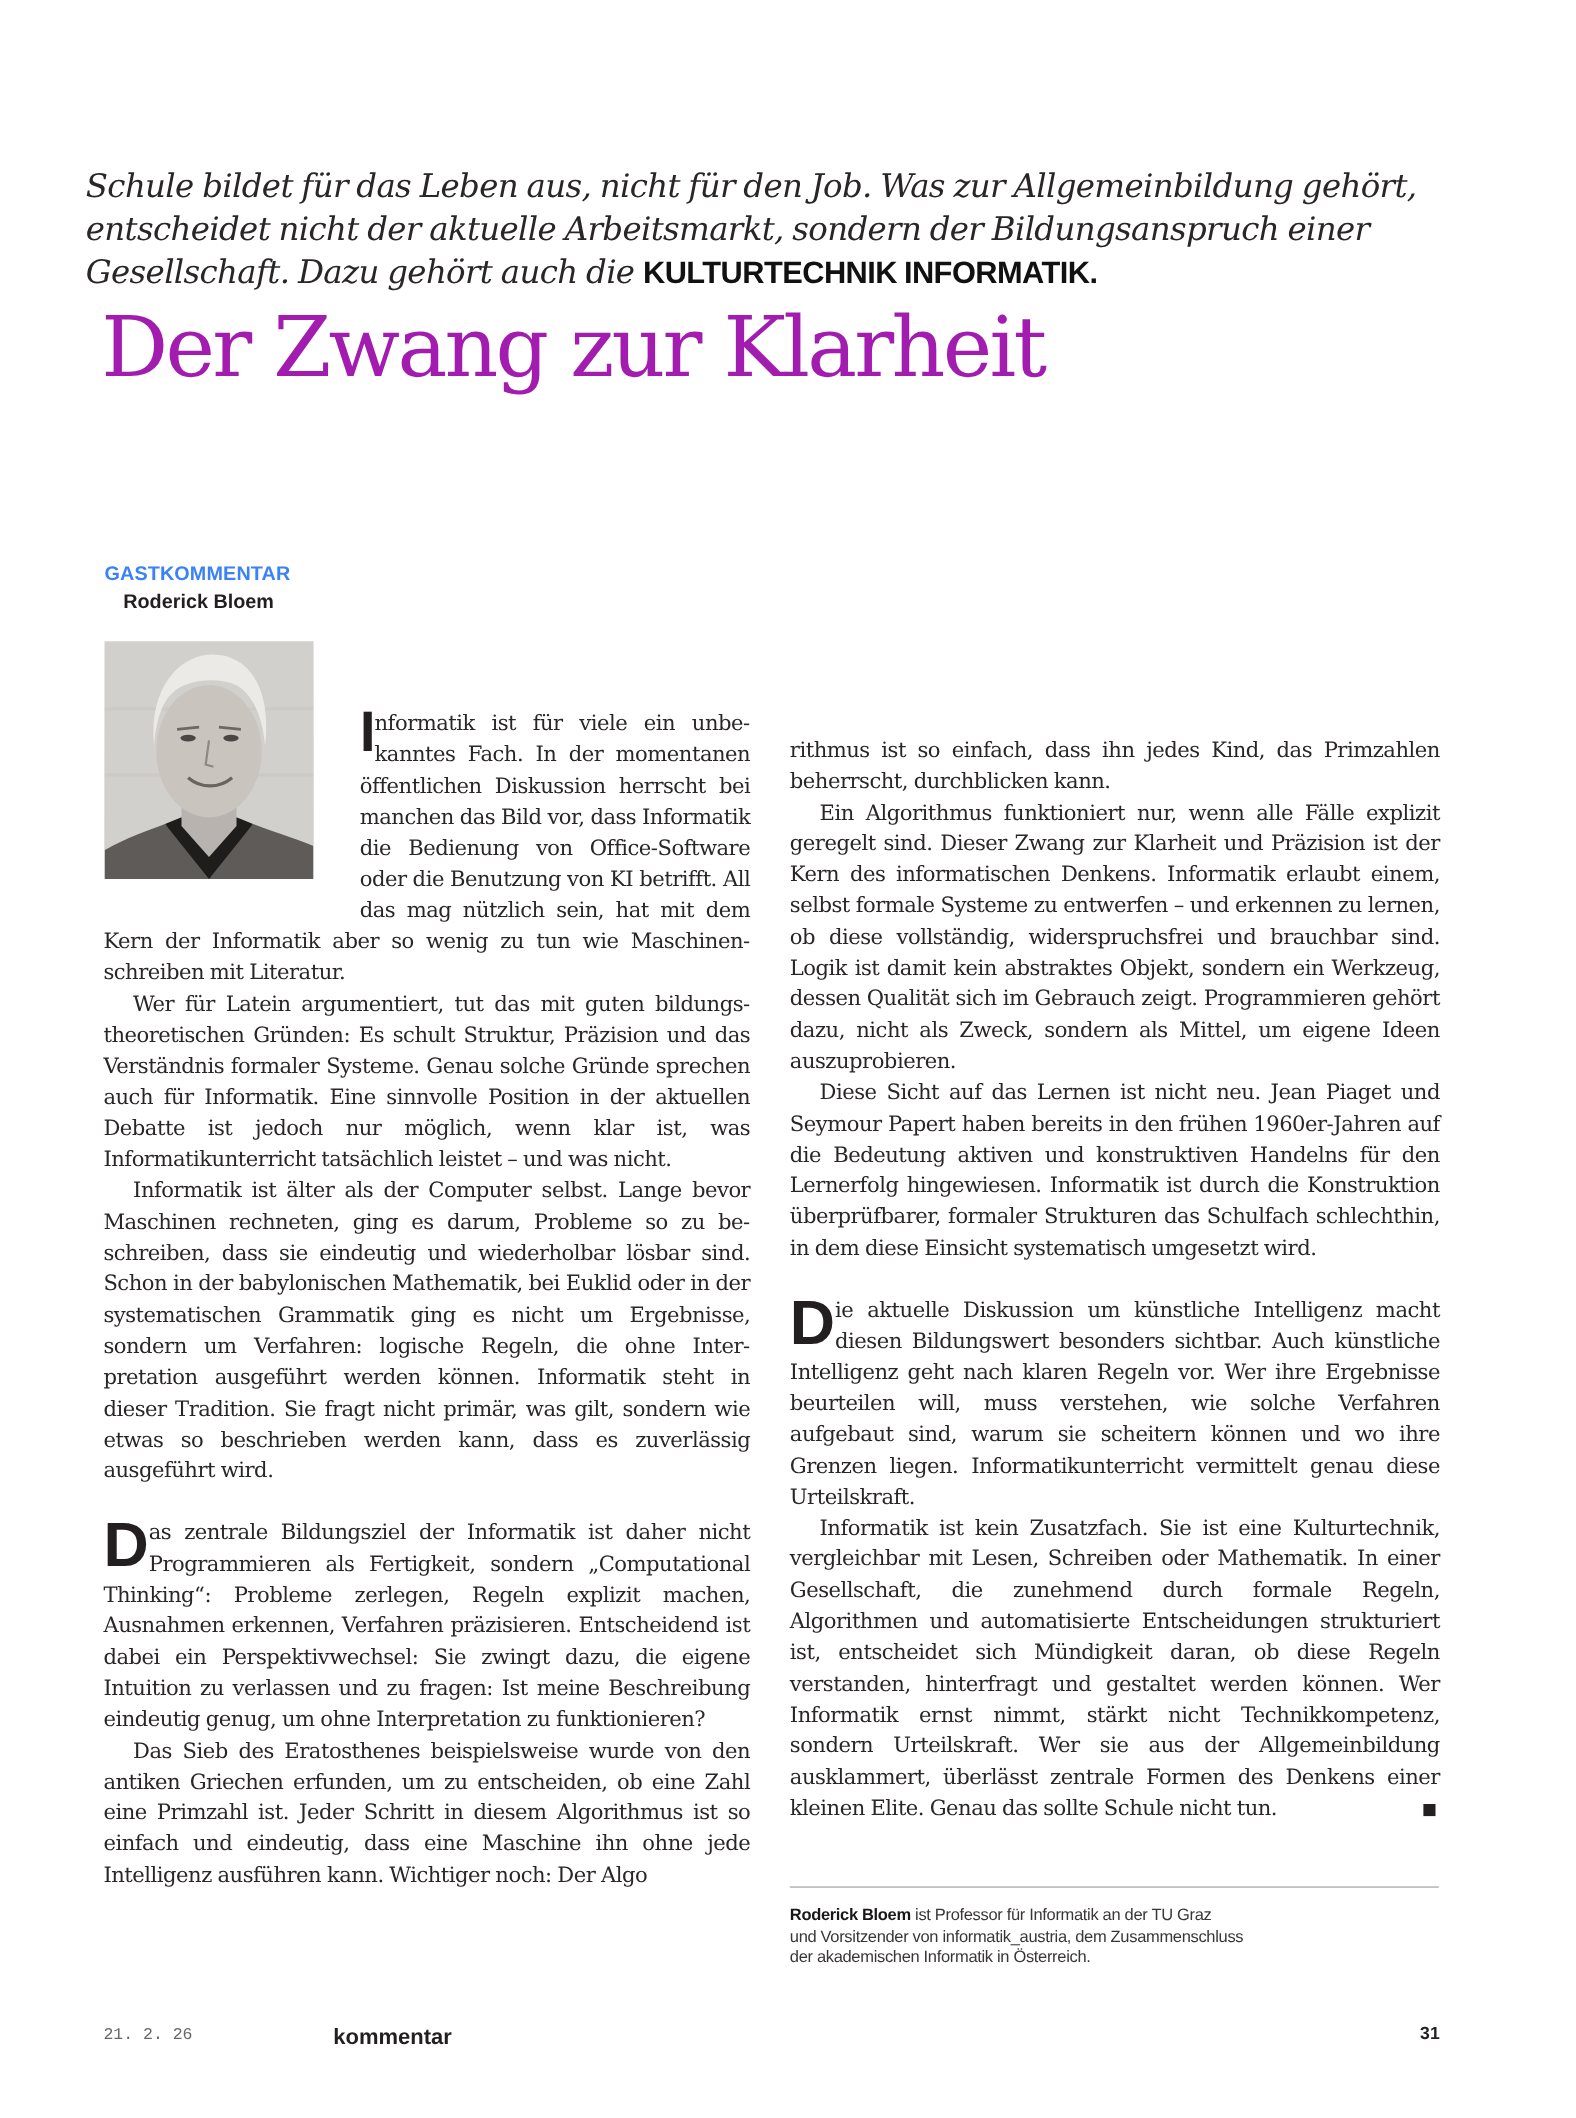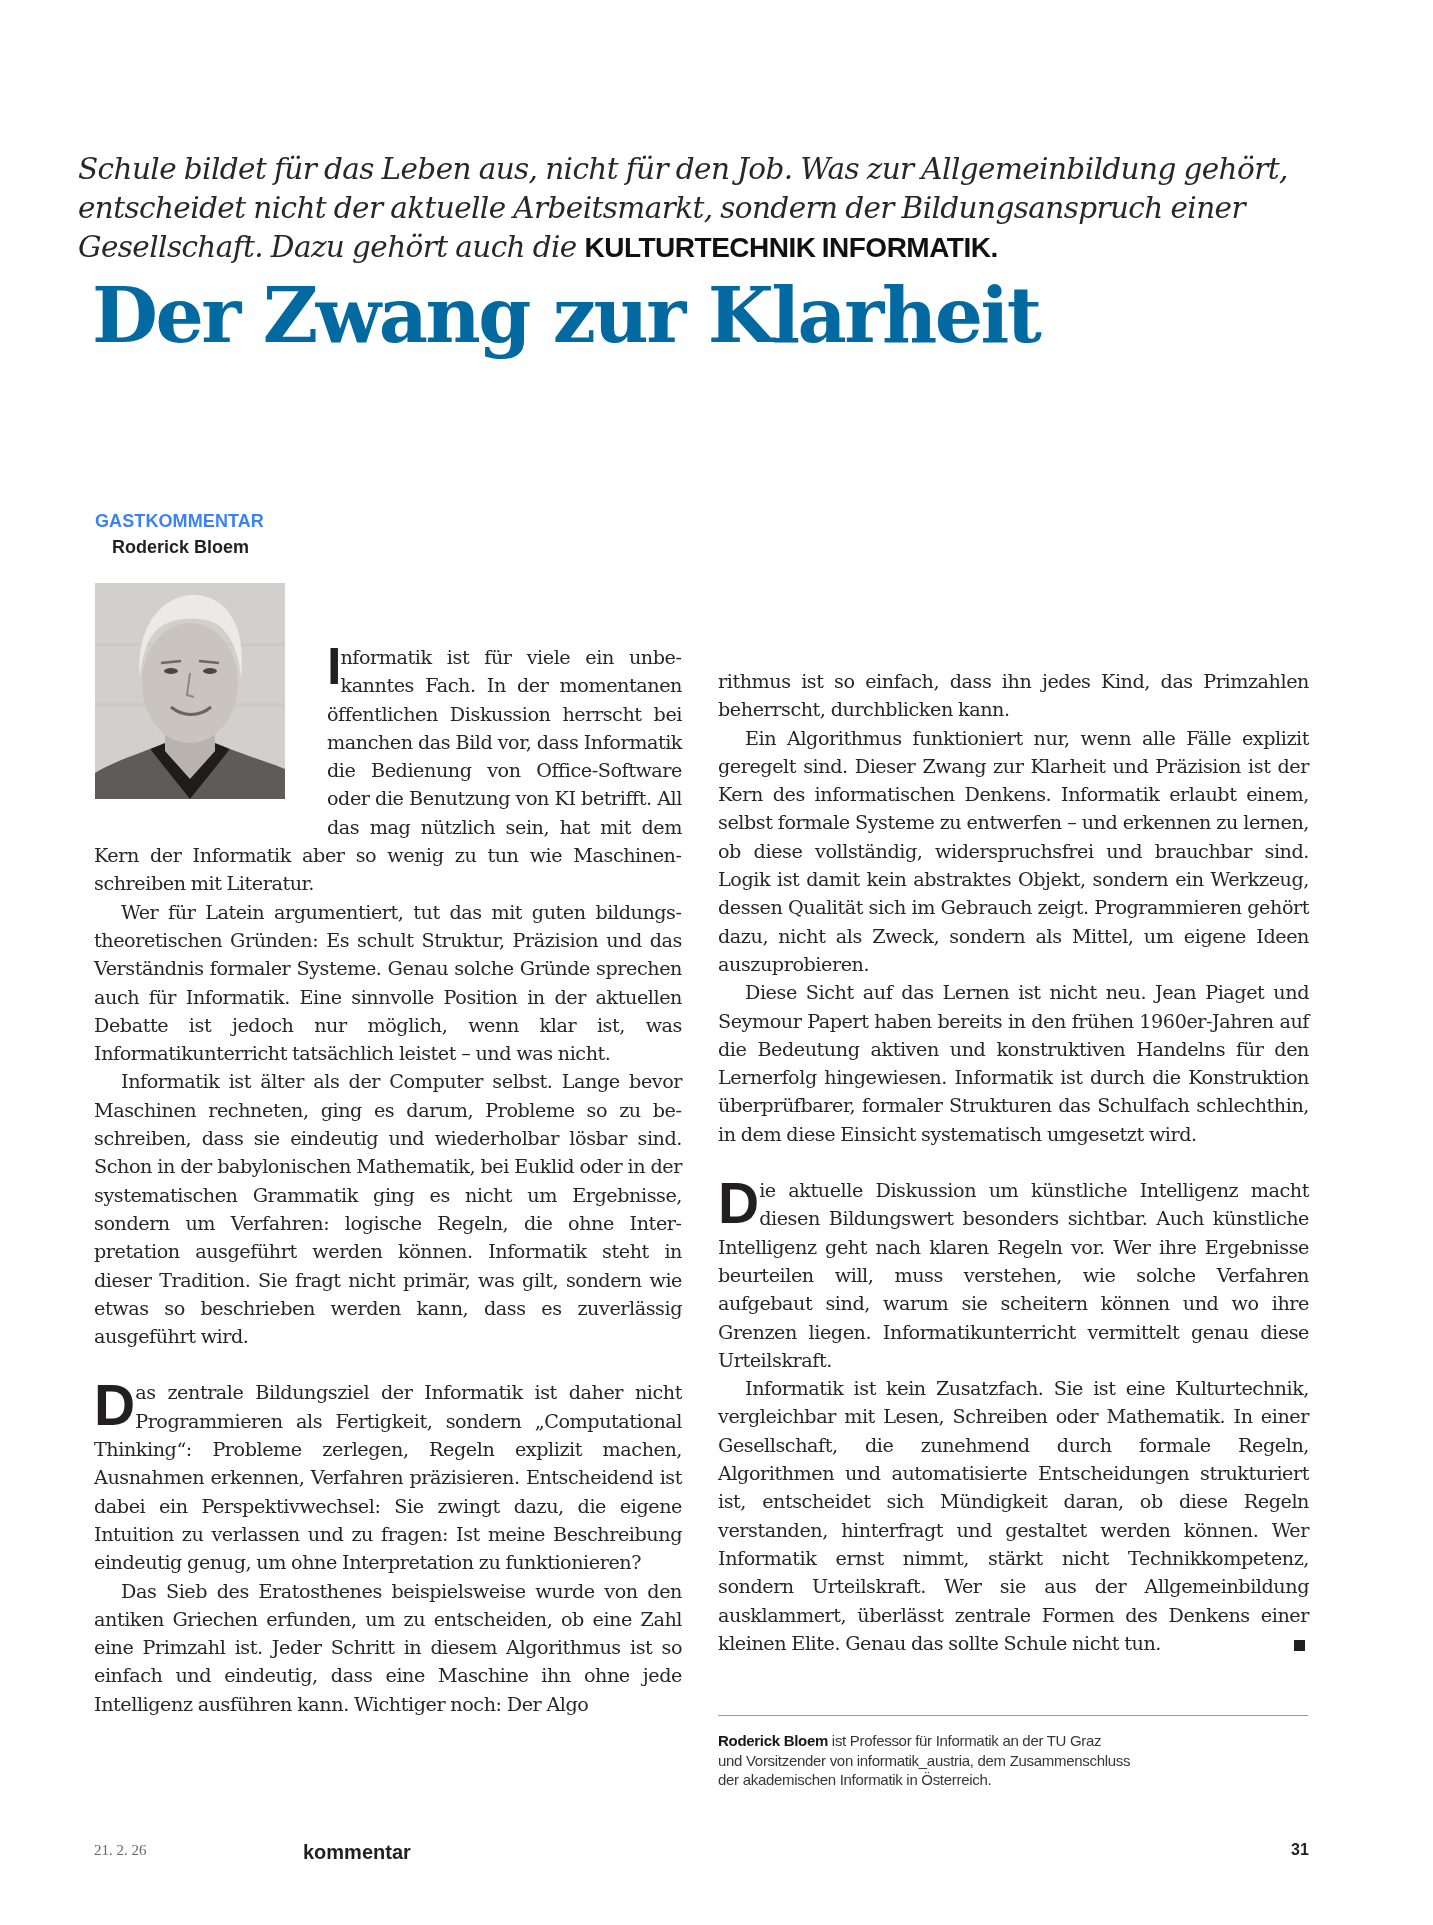--- a/index.html
+++ b/index.html
@@ -11,22 +11,22 @@
       font-family: "DejaVu Serif", serif; font-style: italic;
       font-size: 29.5px; line-height: 39px; color: #2a2627;
       letter-spacing: -0.6px; word-spacing: -1px;
     }
     .lead .kicker {
       font-family: "Liberation Sans", sans-serif; font-style: normal; font-weight: bold;
       font-size: 28px; letter-spacing: -0.5px; color: #111;
     }
     .headline {
       position: absolute; left: 92px; top: 268px; margin: 0;
-      font-family: "DejaVu Serif", serif; font-weight: bold;
-      font-size: 76px; line-height: 96px; letter-spacing: -2.5px; color: #0369a1;
+      font-family: "DejaVu Serif", serif; font-weight: normal;
+      font-size: 76px; line-height: 96px; letter-spacing: -2.5px; color: #a21caf;
     }
 
     .rubric {
       position: absolute; left: 95px; top: 511px;
       font-family: "Liberation Sans", sans-serif; font-weight: bold;
       font-size: 18px; color: #3b82f6; letter-spacing: 0.1px;
     }
     .author {
       position: absolute; left: 112px; top: 537px;
       font-family: "Liberation Sans", sans-serif; font-weight: bold;
@@ -61,21 +61,21 @@
     .rule { position: absolute; left: 718px; top: 1715px; width: 590px; height: 1px; background: #9a9a9a; }
     .bio {
       position: absolute; left: 718px; top: 1731px; width: 600px;
       font-family: "Liberation Sans", sans-serif; font-size: 15px; line-height: 19.5px;
       color: #3a3637; letter-spacing: -0.3px;
     }
     .bio b { color: #1a1718; }
 
     .footer-date {
       position: absolute; left: 94px; top: 1842px;
-      font-family: Liberation Serif, serif; font-size: 15px; color: #6a6667;
+      font-family: Liberation Mono, monospace; font-size: 15px; color: #6a6667;
     }
     .footer-section {
       position: absolute; left: 303px; top: 1841px;
       font-family: "Liberation Sans", sans-serif; font-weight: bold; font-size: 20px; color: #231f20;
     }
     .footer-page {
       position: absolute; left: 1291px; top: 1841px;
       font-family: "Liberation Sans", sans-serif; font-weight: bold; font-size: 16px; color: #231f20; text-align: right;
     }
   </style>

